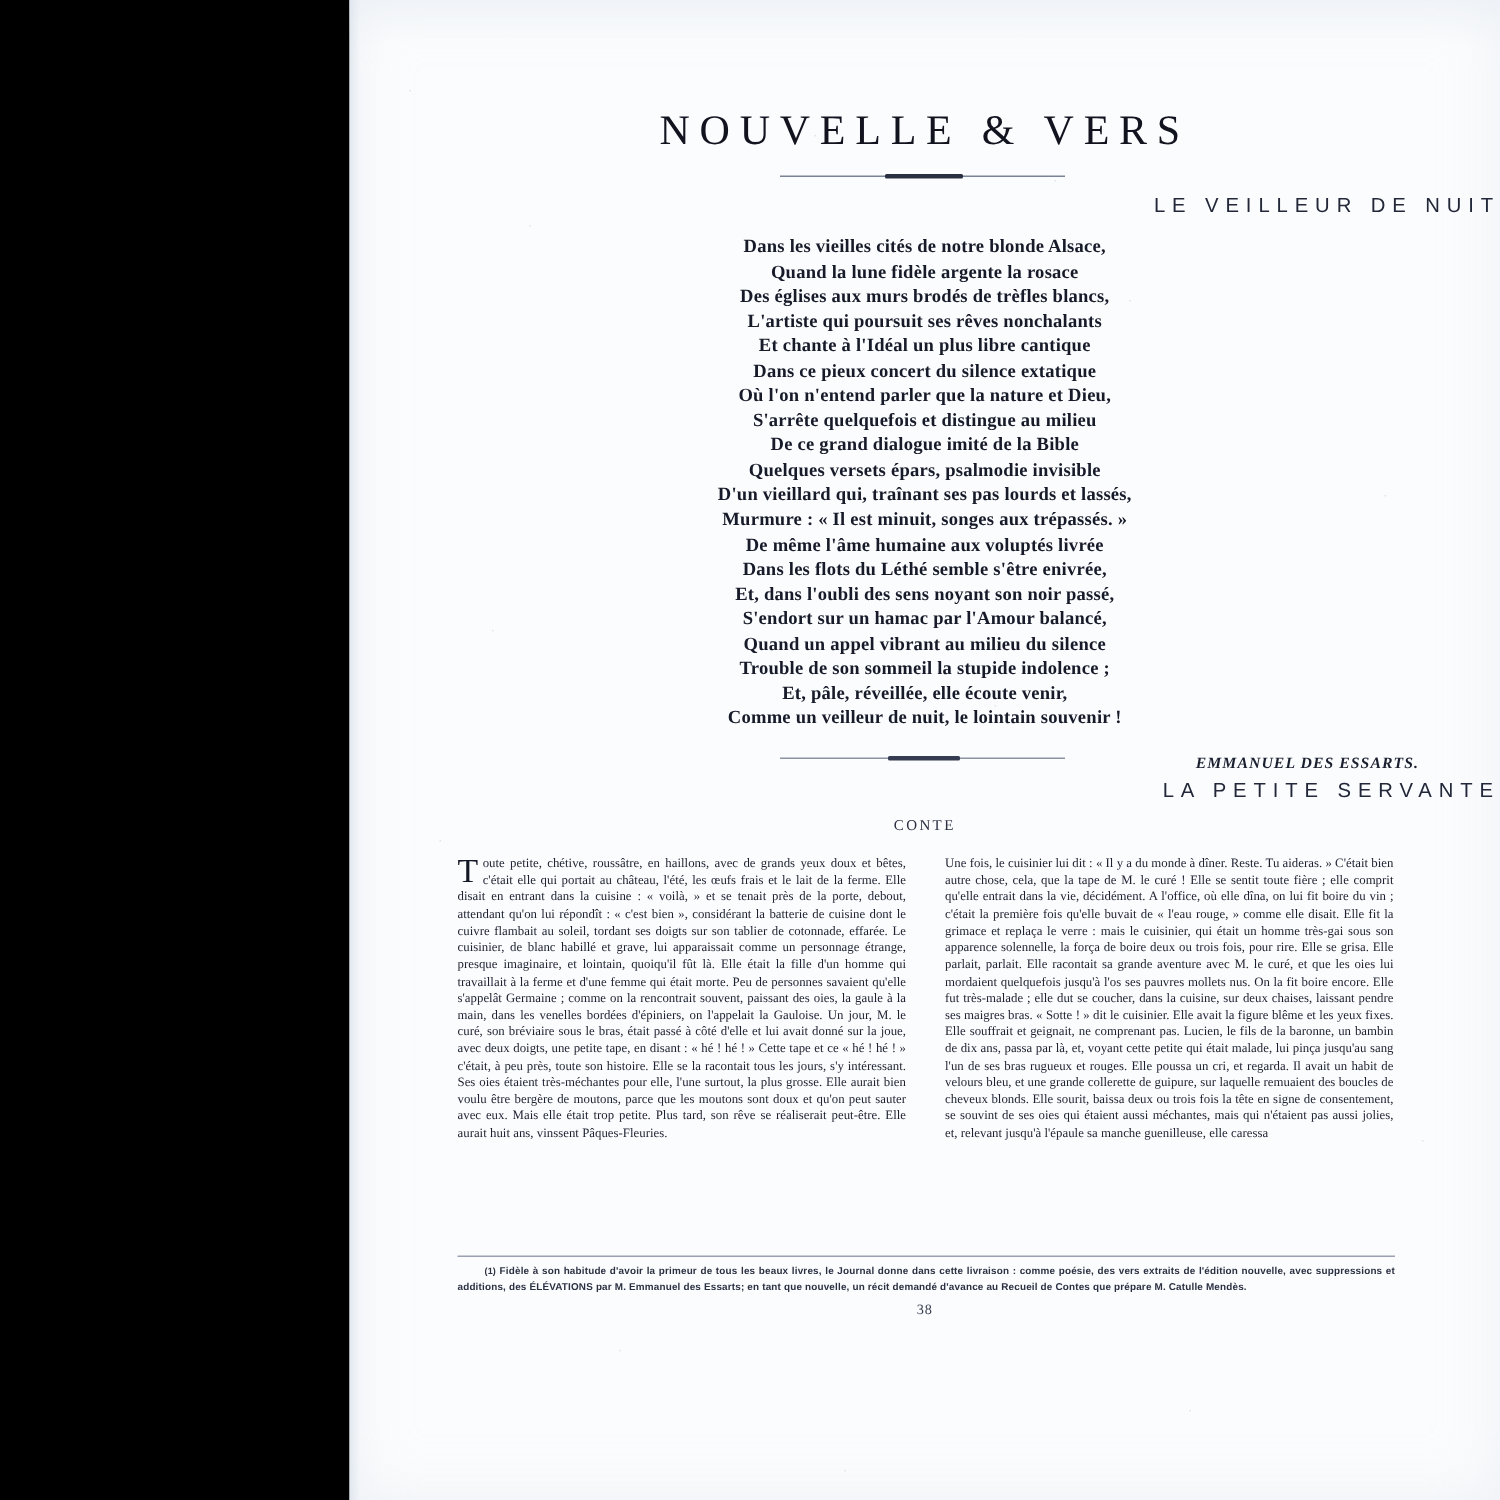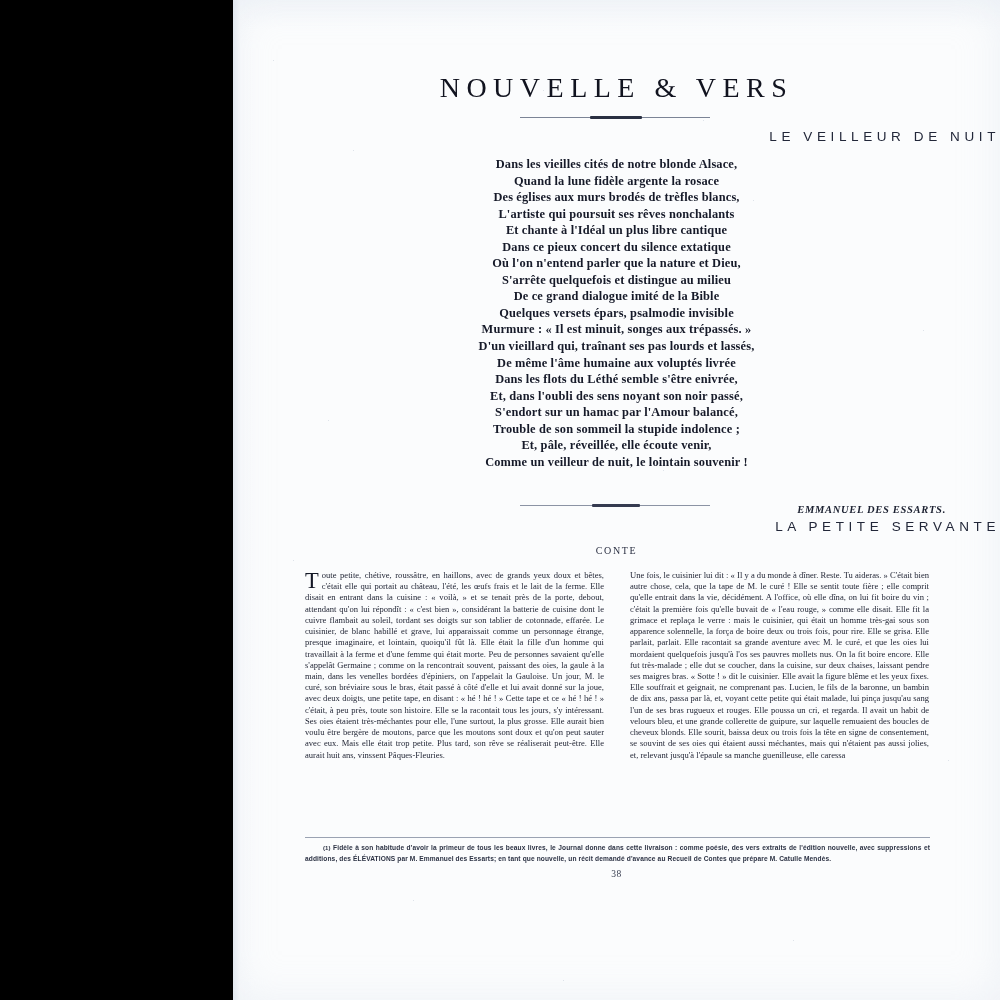--- a/index.html
+++ b/index.html
@@ -272,26 +272,27 @@
         <span class="vline">Dans les vieilles cités de notre blonde Alsace,</span>
         <span class="vline">Quand la lune fidèle argente la rosace</span>
         <span class="vline">Des églises aux murs brodés de trèfles blancs,</span>
         <span class="vline">L'artiste qui poursuit ses rêves nonchalants</span>
         <span class="vline">Et chante à l'Idéal un plus libre cantique</span>
         <span class="vline">Dans ce pieux concert du silence extatique</span>
         <span class="vline">Où l'on n'entend parler que la nature et Dieu,</span>
         <span class="vline">S'arrête quelquefois et distingue au milieu</span>
         <span class="vline">De ce grand dialogue imité de la Bible</span>
         <span class="vline">Quelques versets épars, psalmodie invisible</span>
+        <span class="vline">D'un vieillard qui, traînant ses pas lourds et lassés,</span>
         <span class="vline">Murmure : « Il est minuit, songes aux trépassés. »</span>
-        <span class="vline">D'un vieillard qui, traînant ses pas lourds et lassés,</span>
         <span class="vline">De même l'âme humaine aux voluptés livrée</span>
         <span class="vline">Dans les flots du Léthé semble s'être enivrée,</span>
         <span class="vline">Et, dans l'oubli des sens noyant son noir passé,</span>
         <span class="vline">S'endort sur un hamac par l'Amour balancé,</span>
+        <span class="vline">Quand un appel vibrant au milieu du silence</span>
         <span class="vline">Trouble de son sommeil la stupide indolence ;</span>
         <span class="vline">Et, pâle, réveillée, elle écoute venir,</span>
         <span class="vline">Comme un veilleur de nuit, le lointain souvenir !</span>
       </div>
 
     <div id="poem-signature">EMMANUEL DES ESSARTS.</div>
 
     <div id="poem-endrule">
       <div class="thin"></div>
       <div class="thick"></div>

